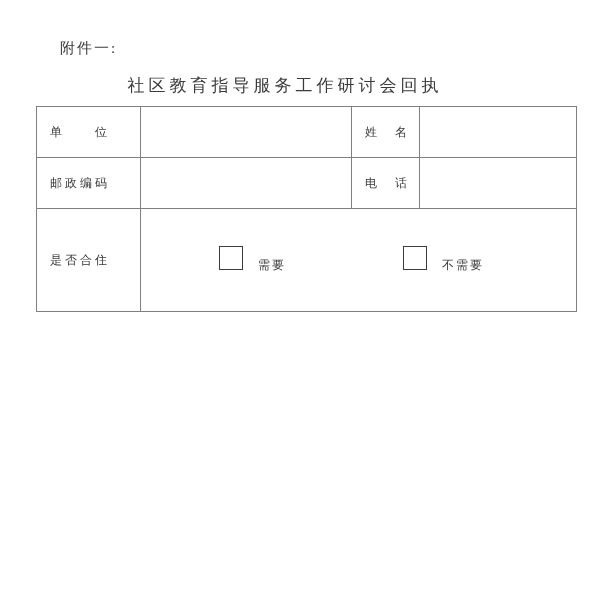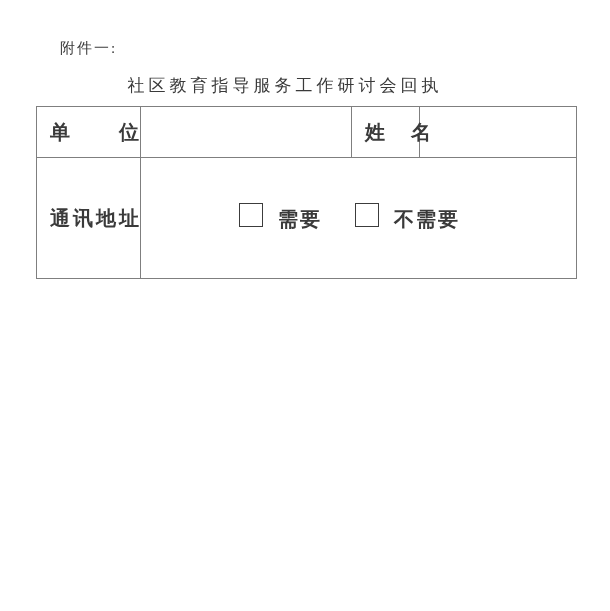--- a/index.html
+++ b/index.html
@@ -21,32 +21,31 @@
     position: absolute; left: 0; top: 52px; width: 548px;
     text-align: center; font-size: 17px; letter-spacing: 4px; white-space: pre;
   }
 
   table.form {
     position: absolute; left: 25px; top: 95px;
     width: 540px; border-collapse: collapse; table-layout: fixed;
   }
   table.form td {
     border: 1px solid #7f7f7f;
-    font-size: 20px; letter-spacing: 3px;
+    font-size: 12px; letter-spacing: 3px;
     vertical-align: middle;
     white-space: pre;
-    font-weight: bold;
   }
   td.lbl { padding-left: 13px; }
   td.val { padding-left: 7px; }
   tr.row { height: 51px; }
   tr.row-tall { height: 55px; }
 
   .opt { display: inline-block; }
-  .opt2 { }
+  .opt2 { margin-left: 84px; }
   .cb {
     display: inline-block; width: 13px; height: 13px;
     border: 1.5px solid #3c3c3c; background: #ffffff;
     vertical-align: -1px; margin-right: 4px;
   }
   .opt .optlabel { letter-spacing: 2px; }
 
   .note {
     position: absolute; left: 38px; top: 527px; width: 545px;
     font-size: 17px; letter-spacing: 4.5px; line-height: 42px; white-space: pre;
@@ -69,21 +68,27 @@
         <col style="width:157px">
     </colgroup>
     <tbody>
       <tr class="row">
         <td class="lbl">单　　位</td>
         <td class="val"></td>
         <td class="lbl">姓　名</td>
         <td class="val"></td>
       </tr>
       <tr class="row">
-        <td class="lbl">通讯地址</td>
+        <td class="lbl">邮政编码</td>
+        <td class="val"></td>
+        <td class="lbl">电　话</td>
+        <td class="val"></td>
+      </tr>
+      <tr class="row">
+        <td class="lbl">是否合住</td>
         <td class="val" colspan="3">
           <span class="opt"><span class="cb"></span><span class="optlabel">需要</span></span><span class="opt opt2"><span class="cb"></span><span class="optlabel">不需要</span></span>
         </td>
       </tr>
     </tbody>
   </table>
 
   <div class="note">
     
     

